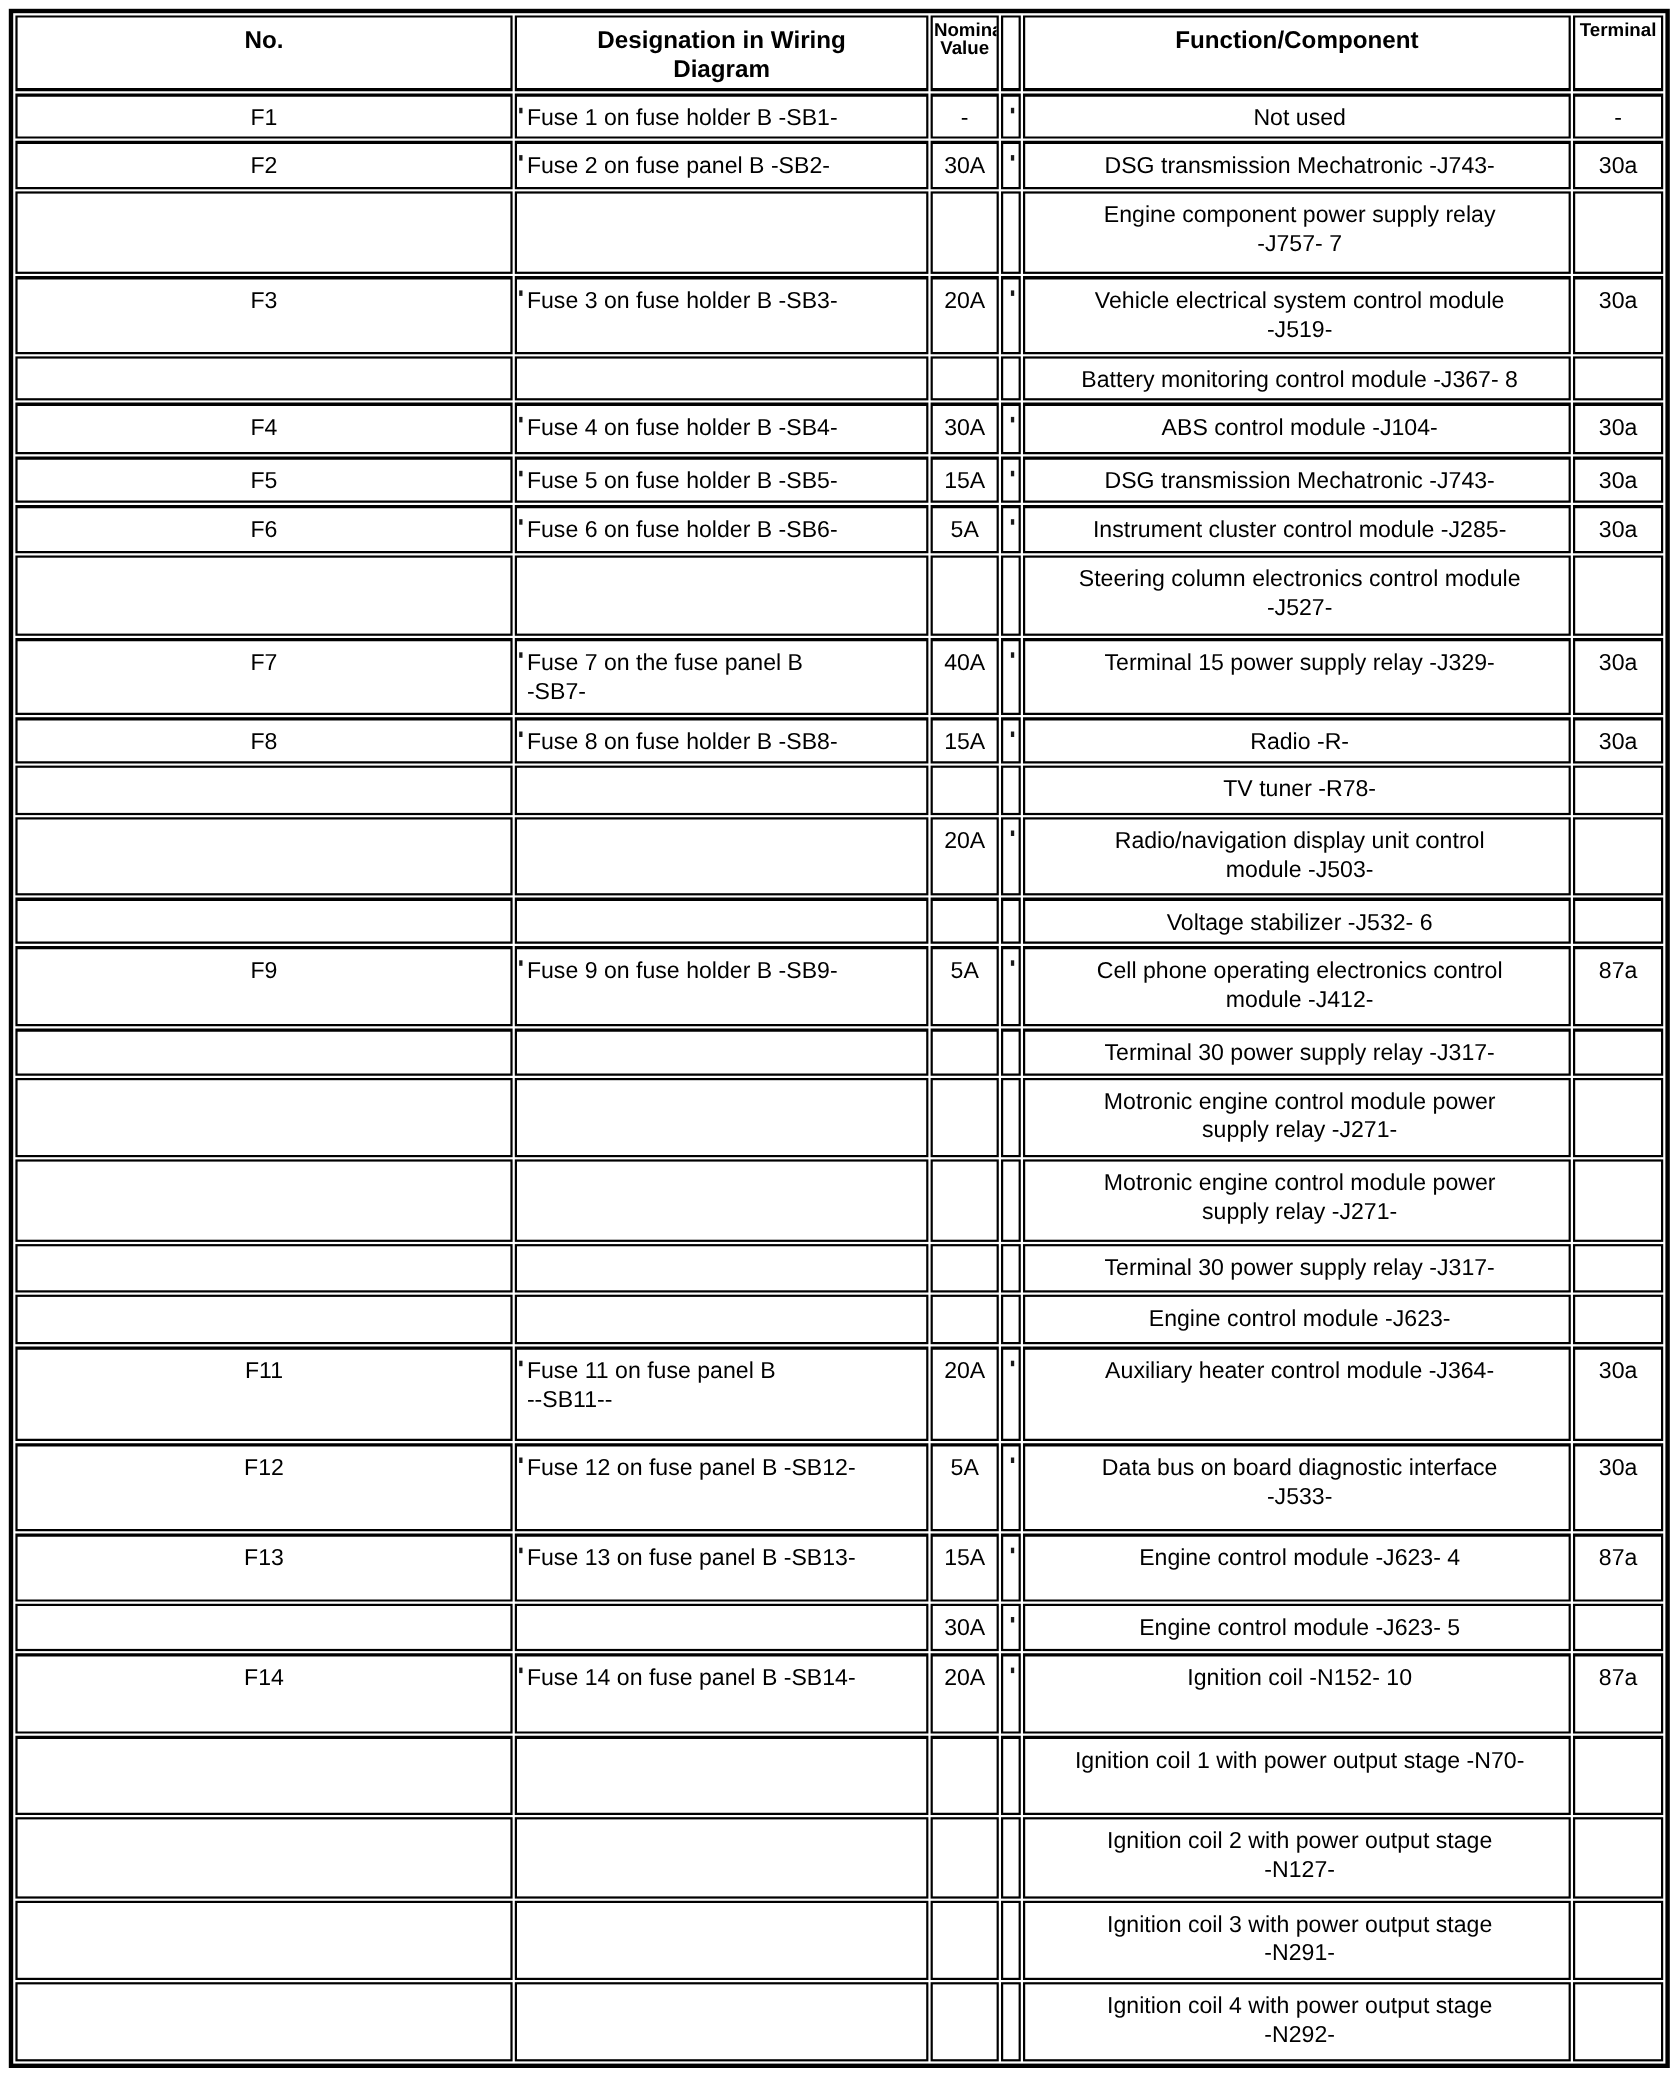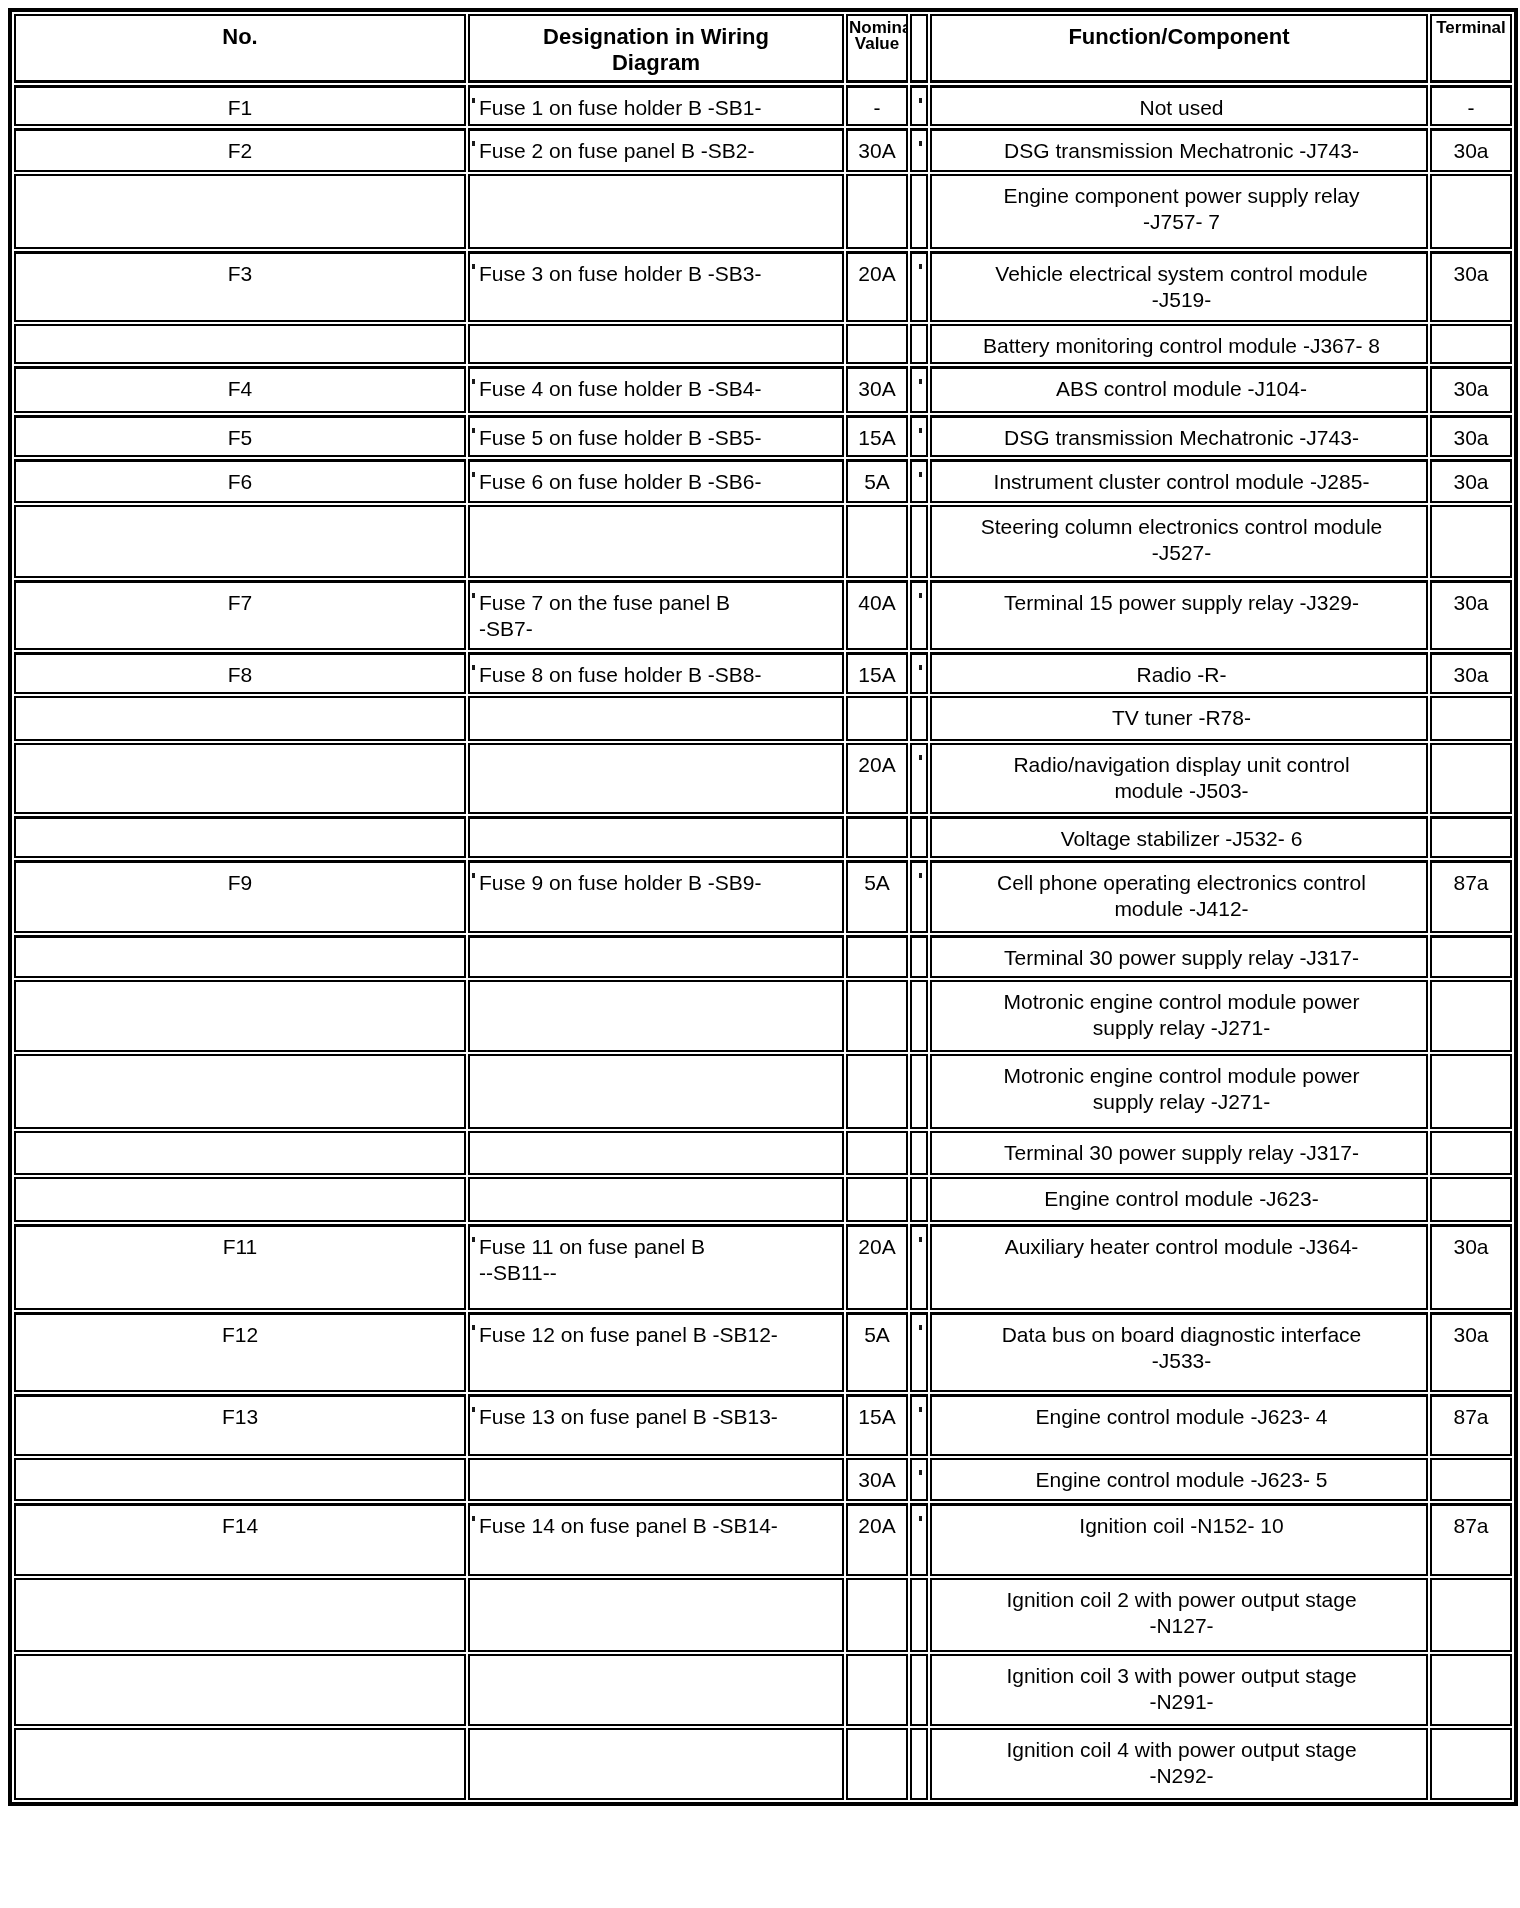--- a/index.html
+++ b/index.html
@@ -256,20 +256,28 @@
         <td class="c-tr"></td>
       </tr>
       <tr class="thick" style="height: 73px;">
         <td class="c-no">F14</td>
         <td class="c-des">Fuse 14 on fuse panel B -SB14-<span class="dot dot-left"></span></td>
         <td class="c-val">20A</td>
         <td class="c-sp"><span class="dot dot-mid"></span></td>
         <td class="c-fn">Ignition coil -N152- 10</td>
         <td class="c-tr">87a</td>
       </tr>
+      <tr class="thick" style="height: 72px;">
+        <td class="c-no"></td>
+        <td class="c-des"></td>
+        <td class="c-val"></td>
+        <td class="c-sp"></td>
+        <td class="c-fn">Ignition coil 1 with power output stage -N70-</td>
+        <td class="c-tr"></td>
+      </tr>
       <tr style="height: 74px;">
         <td class="c-no"></td>
         <td class="c-des"></td>
         <td class="c-val"></td>
         <td class="c-sp"></td>
         <td class="c-fn">Ignition coil 2 with power output stage
 -N127-</td>
         <td class="c-tr"></td>
       </tr>
       <tr style="height: 72px;">

